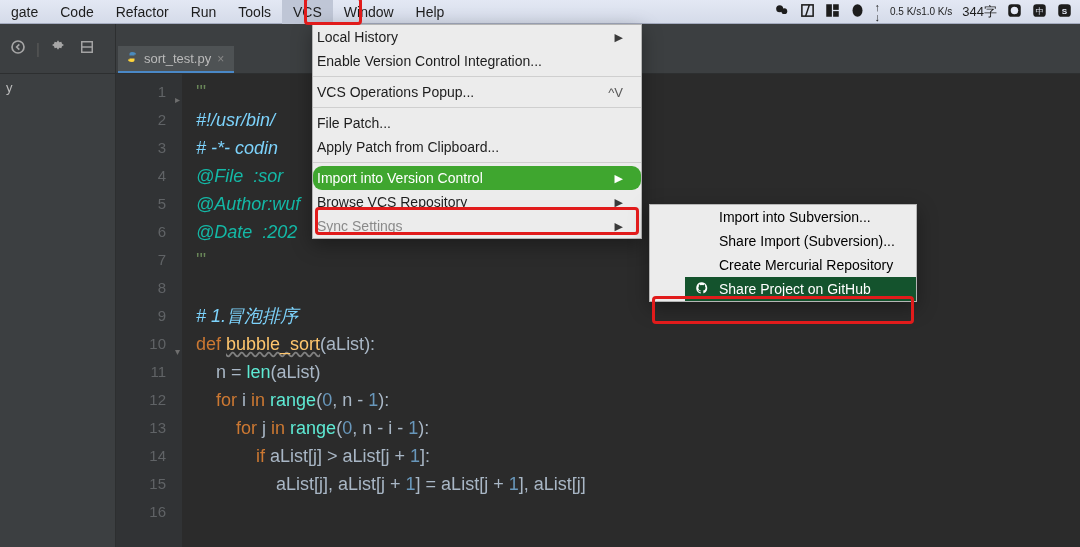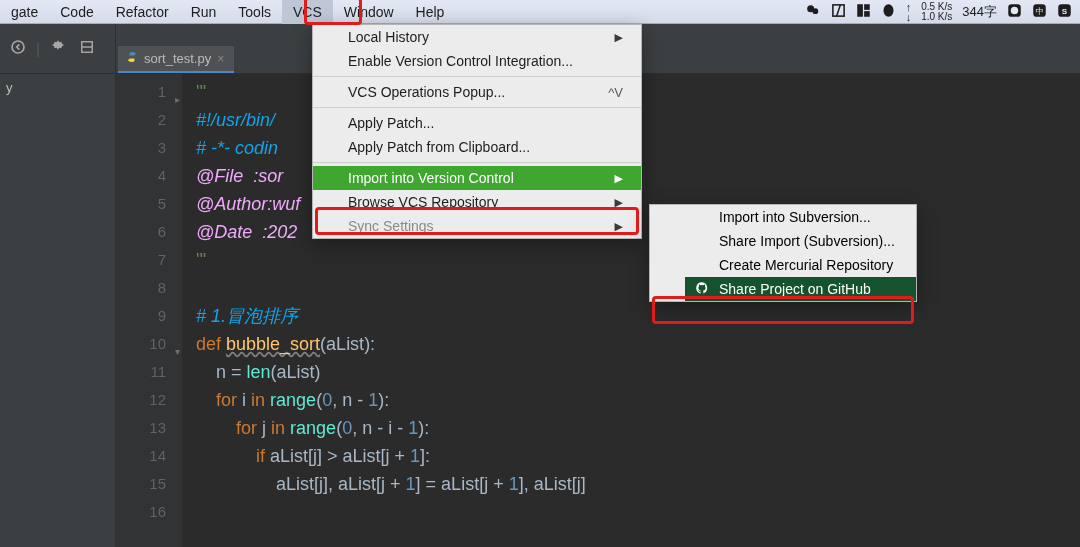--- a/index.html
+++ b/index.html
@@ -32,21 +32,21 @@
 
   .menubar .right {
     margin-left: auto;
     display: flex;
     align-items: center;
     padding-right: 8px;
     gap: 10px;
     font-size: 13px;
     color: #1d1d1d;
   }
-  .menubar .right .stats { font-size: 10px; line-height: 10px; display:flex; flex-direction:column; }
+  .menubar .right .stats { font-size: 10px; line-height: 10px; display:flex; flex-direction:row; }
   .menubar .right .ic { font-size: 14px; }
 
   
   .ide {
     display: flex;
     height: calc(100% - 24px);
     background: #3c3f41;
   }
   .left-panel {
     width: 116px;
@@ -121,54 +121,55 @@
   }
   .gutter div { height: 28px; }
   .code {
     flex: 1;
     padding: 4px 0 4px 14px;
     color: #a9b7c6;
     position: relative;
     white-space: pre;
   }
   .code .row { height: 28px; position: relative; }
-  .c-comment { color: #0ea5e9; font-style: italic; }
+  .c-comment { color: #7dd3fc; font-style: italic; }
   .c-string  { color: #6a8759; }
   .c-key     { color: #cc7832; }
   .c-def     { color: #ffc66d; }
   .c-num     { color: #6897bb; }
   .c-builtin { color: #5eead4; }
-  .c-todo    { color: #f0abfc; font-style: italic; }
+  .c-todo    { color: #14b8a6; font-style: italic; }
   .gutter .fold { position:relative; }
   .gutter .foldicon { position:absolute; right:-14px; top:8px; color:#6e6e6e; font-size:10px;}
   .underline { text-decoration-line: underline; text-decoration-style: wavy; text-decoration-color: #808080; }
 
   
   .dropdown {
     position: absolute;
     background: #ececec;
     border: 1px solid #b5b5b5;
     box-shadow: 0 6px 18px rgba(0,0,0,0.35);
     font-size: 14px;
     color: #1d1d1d;
     z-index: 60;
   }
   .dropdown .mrow {
-    padding: 4px 18px 4px 35px;
+    padding: 4px 18px 4px 4px;
     display: flex;
     align-items: center;
     position: relative;
     white-space: nowrap;
   }
   .dropdown .mrow.disabled { color: #8a8a8a; }
   .dropdown .mrow .rslot { margin-left: auto; padding-left: 30px; color:#5a5a5a; font-size:13px;}
   .dropdown .mrow .arrow { margin-left:auto; padding-left:30px; color:#3a3a3a; font-size:11px;}
   .dropdown .mrow.highlight {
     background: #3fa62f;
     color: #ffffff;
+    border-radius: 9px;
   }
   .dropdown .mrow.highlight .arrow { color:#fff; }
   .dropdown .divider { height:1px; background:#cfcfcf; margin: 3px 0; }
 
   .submenu {
     position:absolute;
     background:#ececec;
     border:1px solid #b5b5b5;
     box-shadow: 0 6px 18px rgba(0,0,0,0.35);
     font-size:14px;
@@ -321,21 +322,21 @@
     <div class="mrow">
       <span>Enable Version Control Integration...</span>
     </div>
     <div class="divider"></div>
     <div class="mrow">
       <span>VCS Operations Popup...</span>
       <span class="rslot">^V</span>
     </div>
     <div class="divider"></div>
     <div class="mrow">
-      <span>Apply Patch...</span>
+      <span>File Patch...</span>
     </div>
     <div class="mrow">
       <span>Apply Patch from Clipboard...</span>
     </div>
     <div class="divider"></div>
     <div class="mrow highlight">
       <span>Import into Version Control</span>
       <span class="arrow">▶</span>
     </div>
     <div class="mrow">

